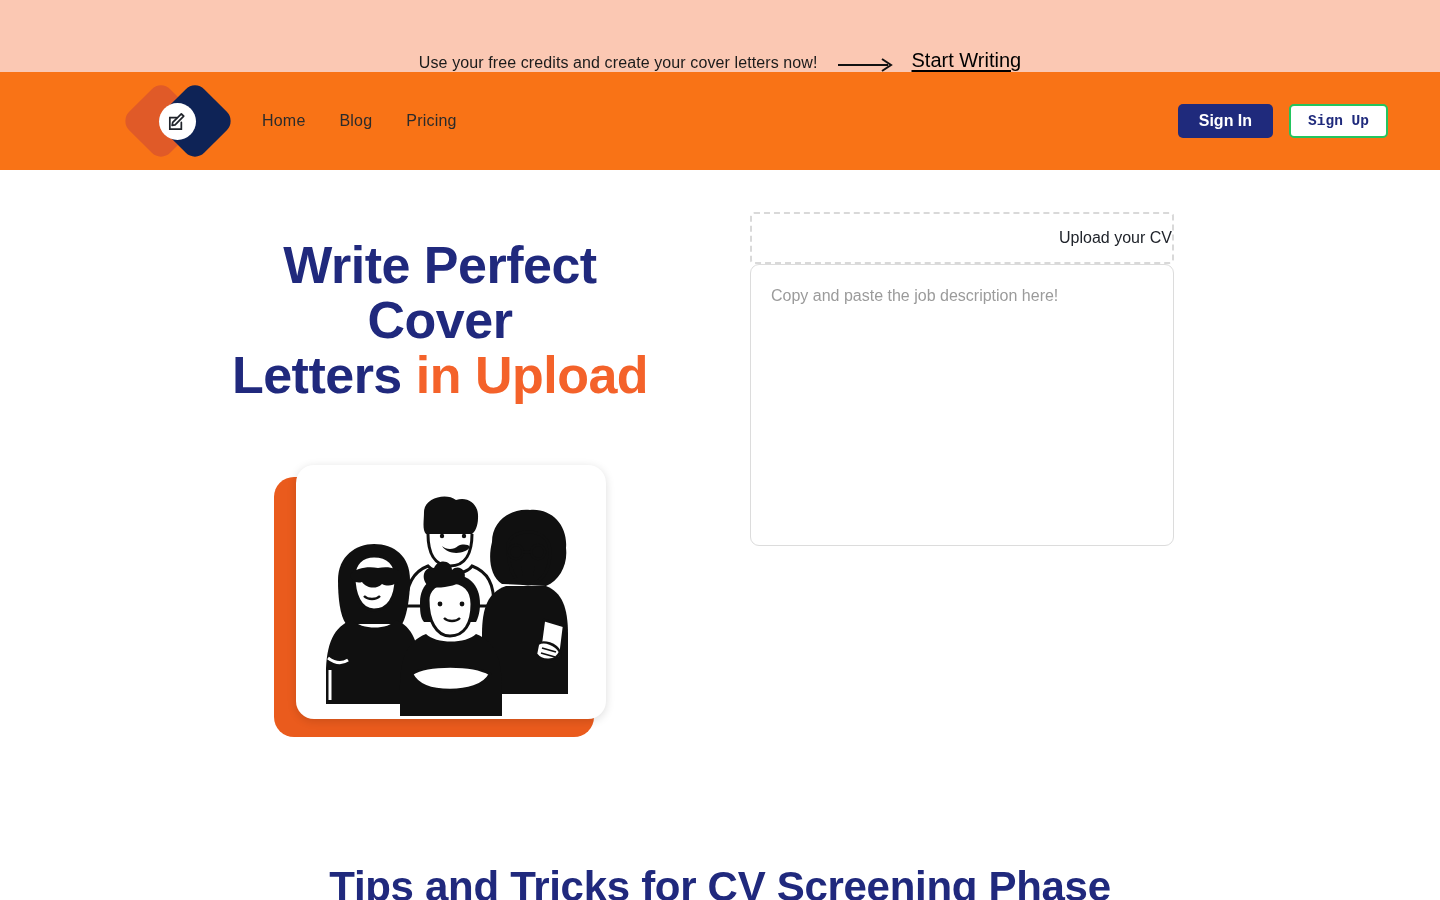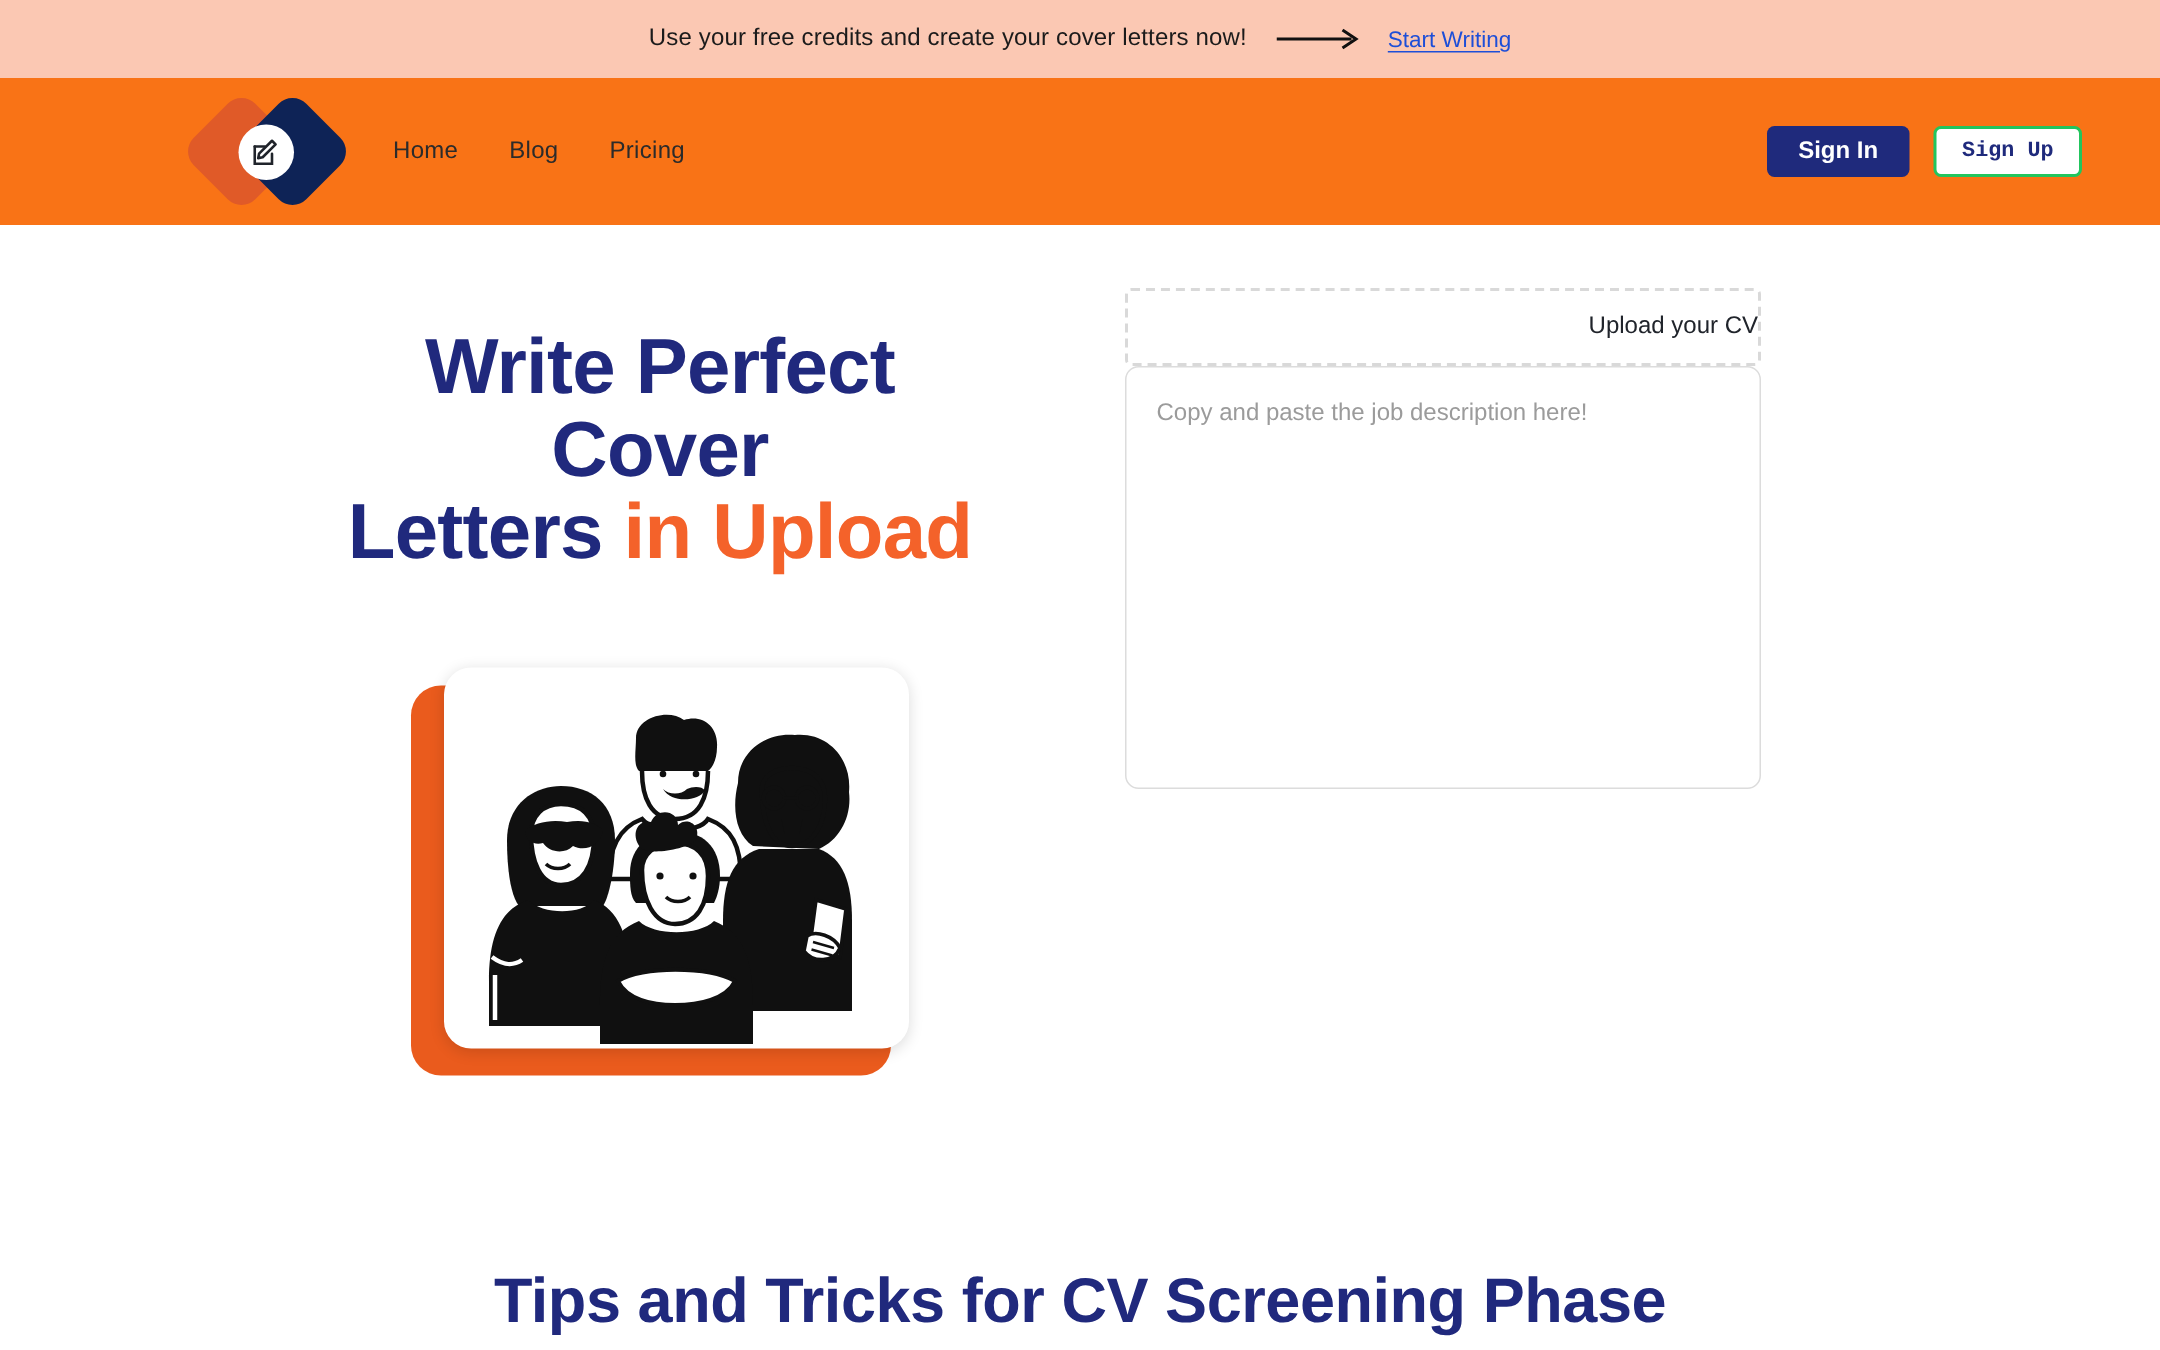--- a/index.html
+++ b/index.html
@@ -8,40 +8,40 @@
     width: 1440px;
     height: 900px;
     overflow: hidden;
     background: #ffffff;
     font-family: "Liberation Sans", sans-serif;
   }
 
   
   .promo-banner {
     width: 1440px;
-    height: 52px;
+    height: 72px;
     background: #fbc8b3;
     display: flex;
-    align-items: center;
+    align-items: flex-end;
     justify-content: center;
     gap: 0;
   }
   .promo-text {
     font-size: 16px;
     color: #1b1b1b;
     letter-spacing: 0.1px;
   }
   .promo-arrow {
     display: inline-flex;
     align-items: center;
     margin: 0 18px 0 20px;
   }
   .promo-link {
-    font-size: 15px;
-    color: #1d4ed8;
+    font-size: 20px;
+    color: #000000;
     text-underline-offset: 3px;
     cursor: pointer;
   }
 
   
   .site-header {
     width: 1440px;
     height: 98px;
     display: flex;
     align-items: center;

